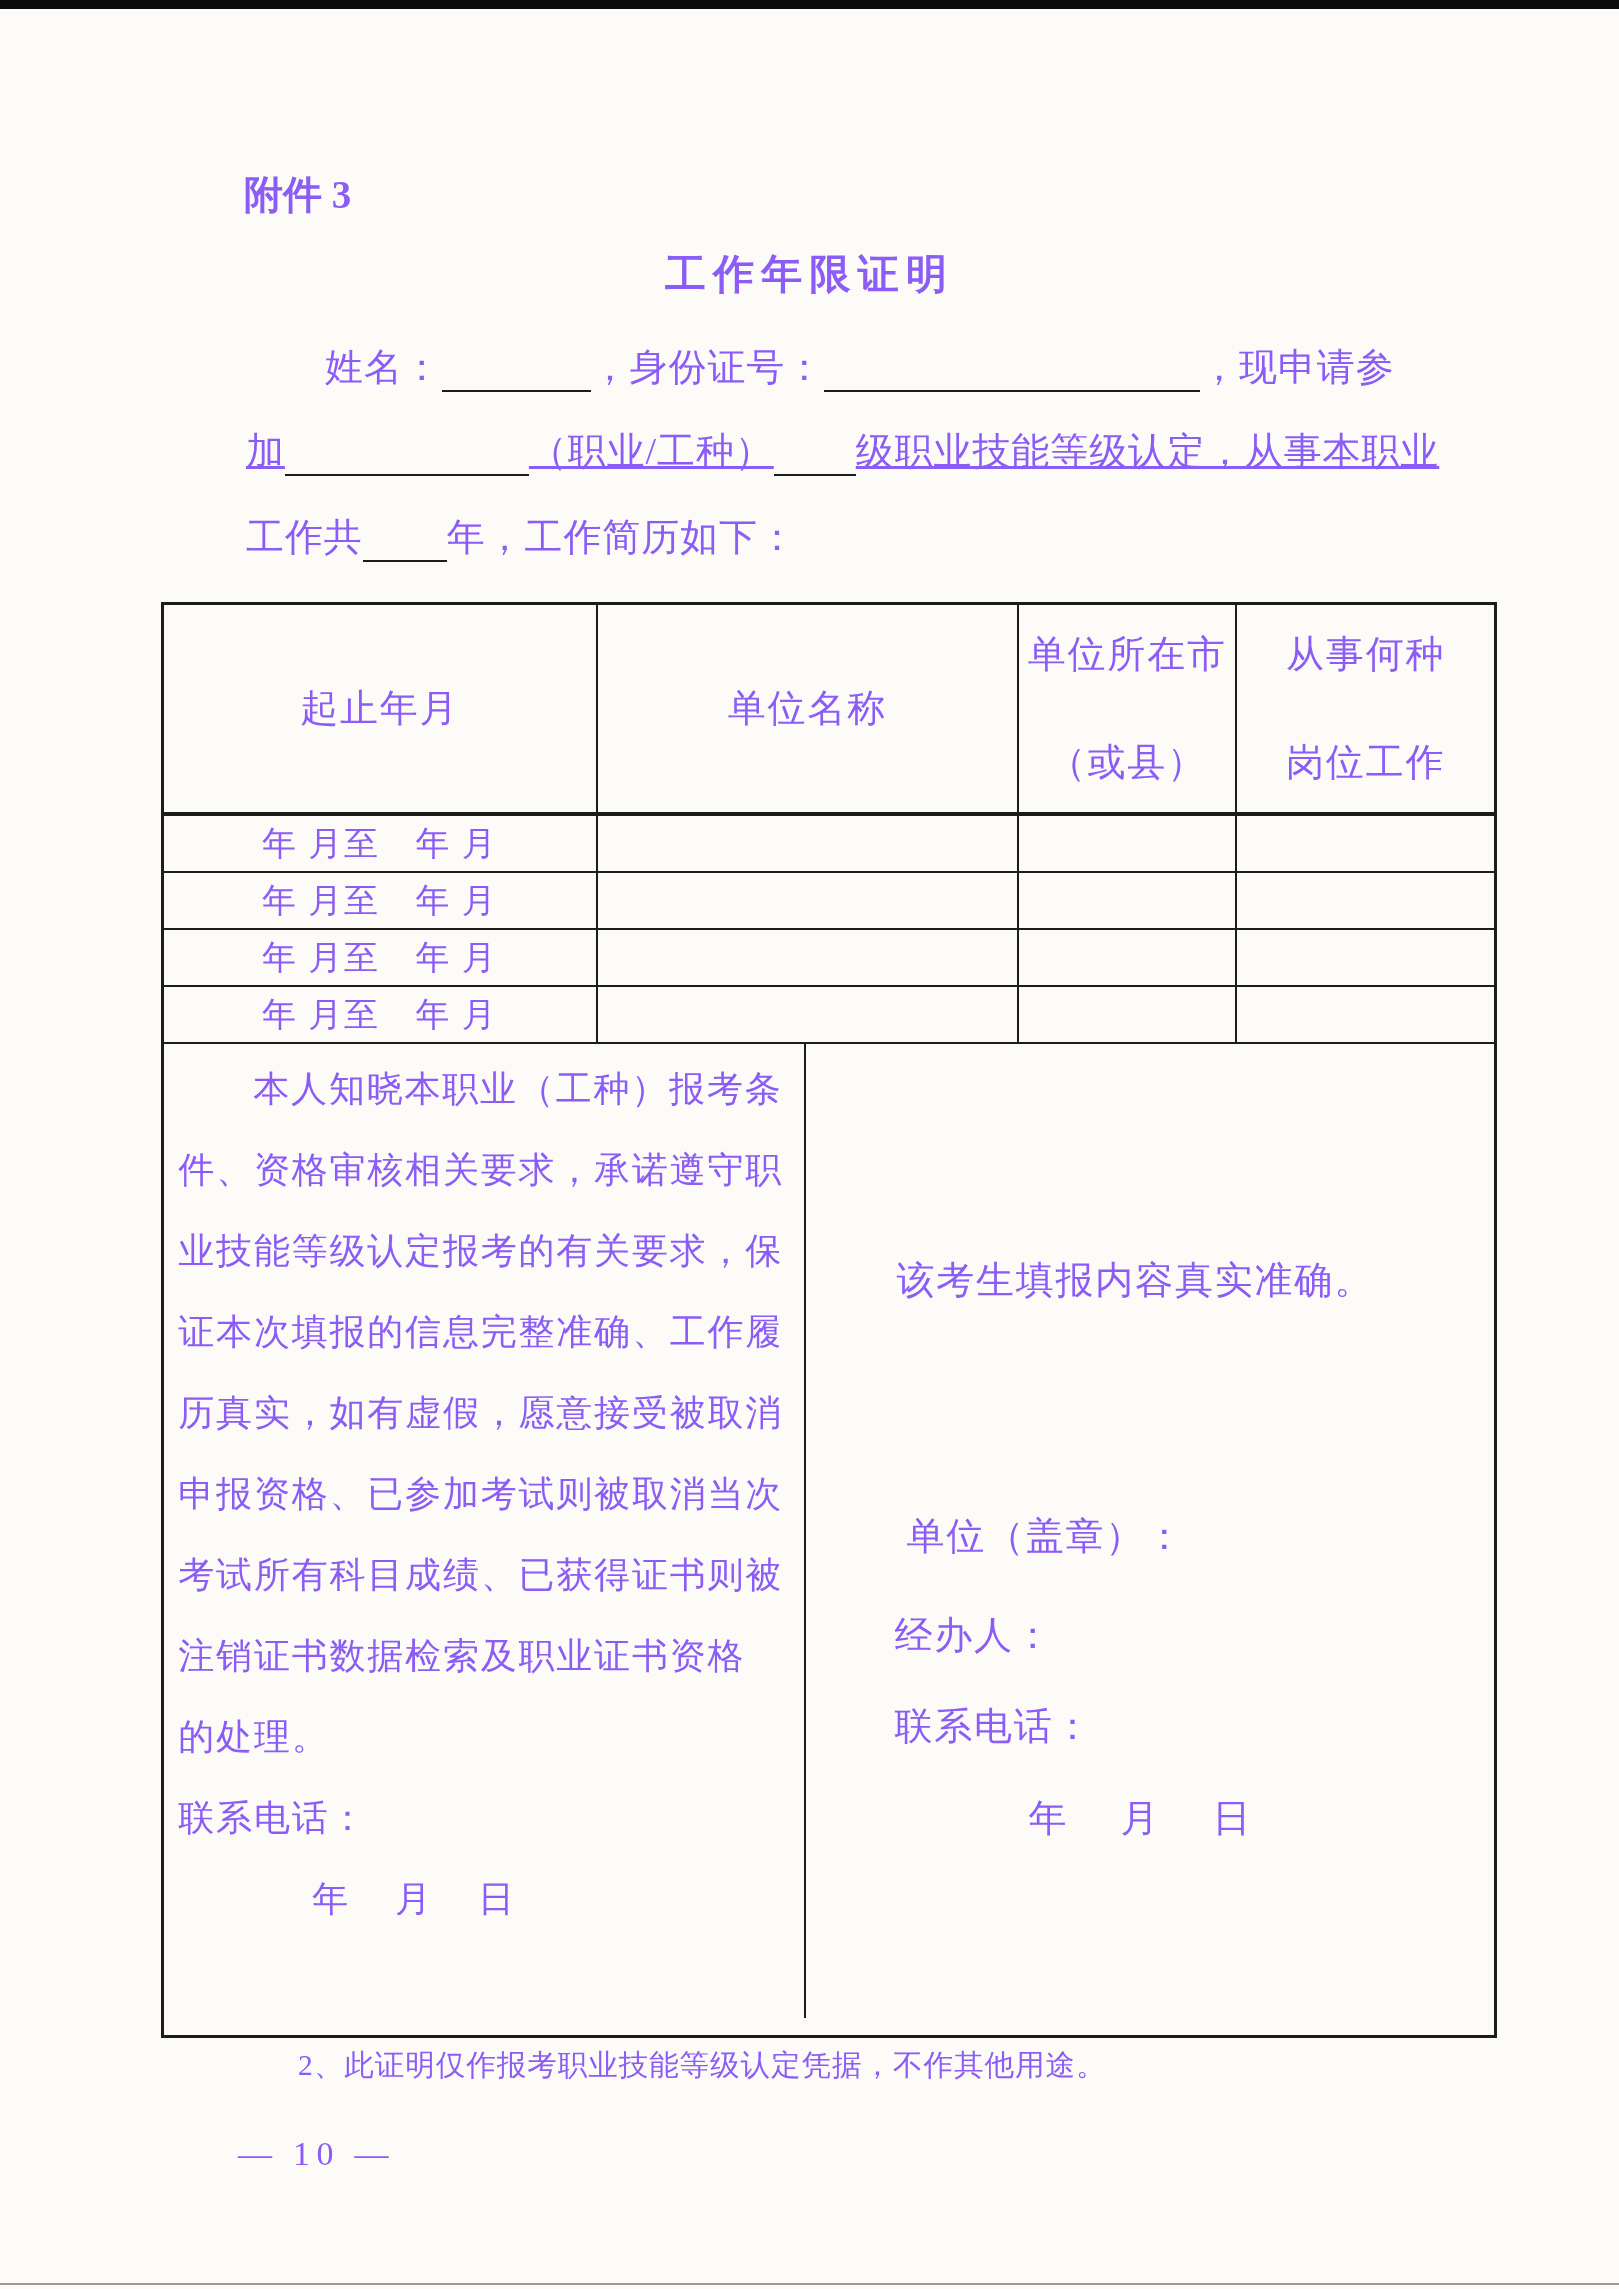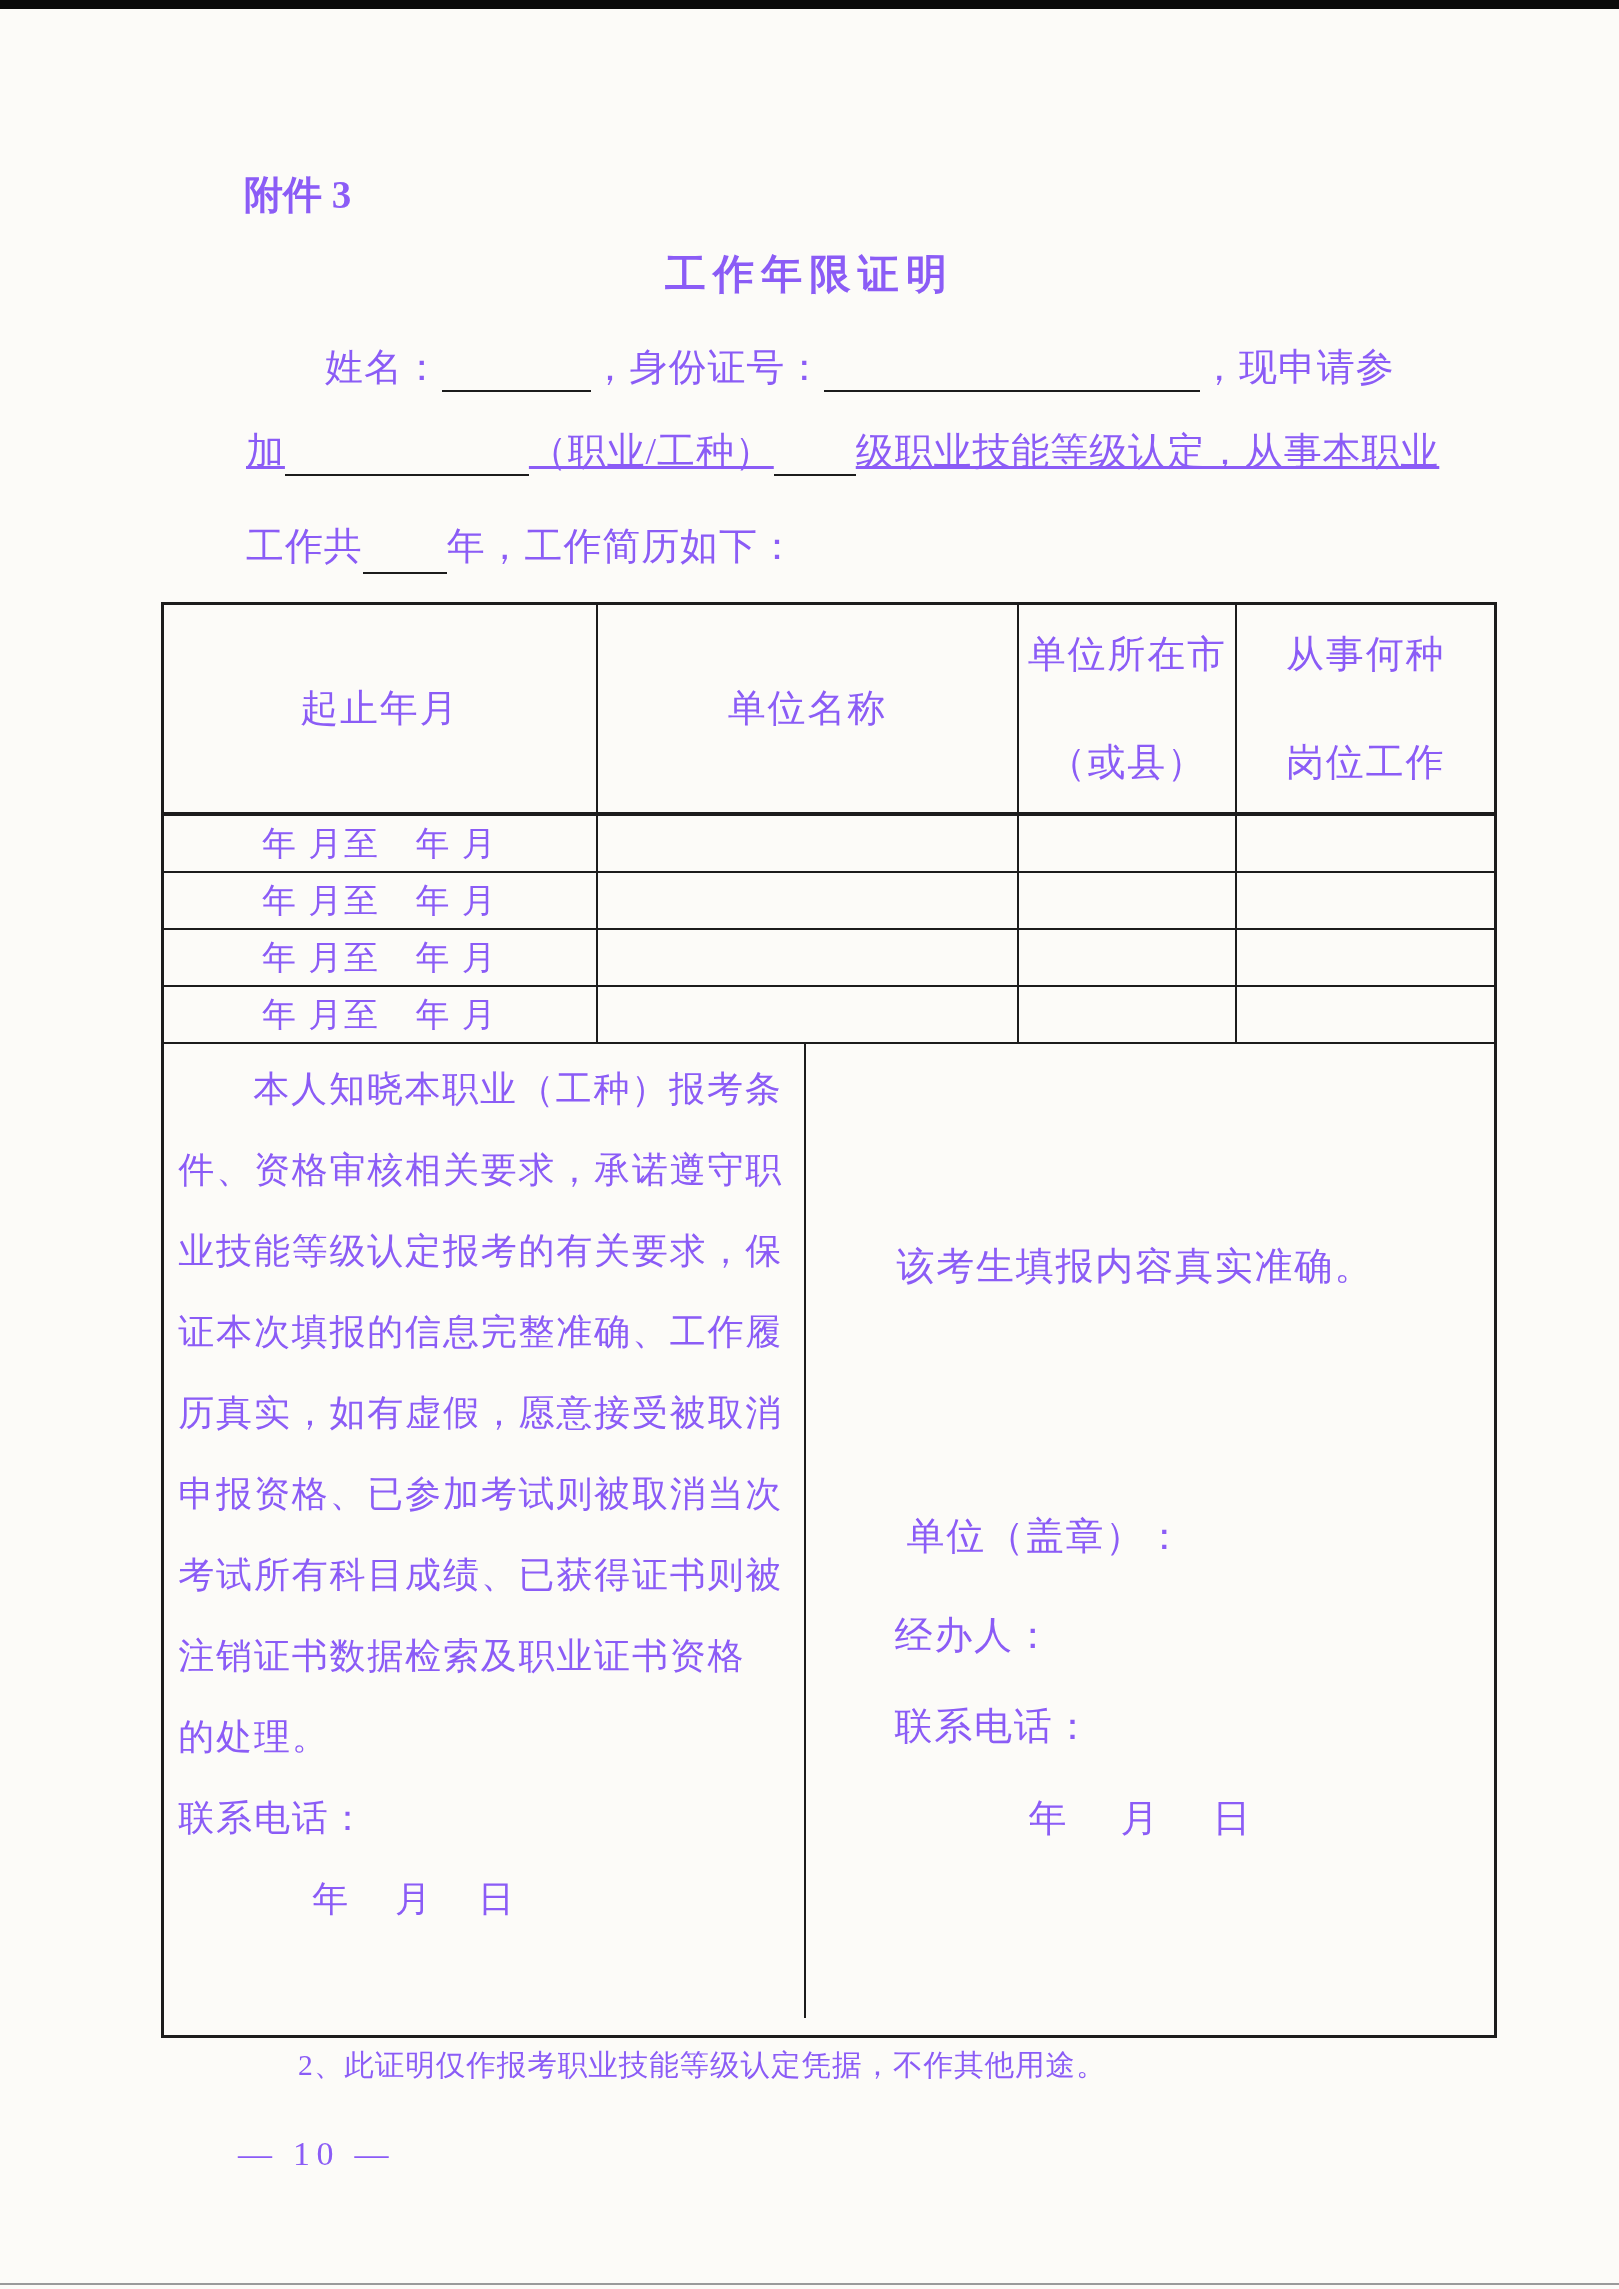--- a/index.html
+++ b/index.html
@@ -14,21 +14,21 @@
   }
   .scan-bar-top { position:absolute; top:0; left:0; width:100%; height:9px; background:#0b0b0b; }
   .scan-line-bottom { position:absolute; bottom:3.6px; left:0; width:100%; height:2.7px; background:#9a9a9a; }
 
   .attachment { position:absolute; left:244px; top:168px; font-size:39px; font-weight:600; }
   .doc-title { position:absolute; left:0; top:247px; width:100%; text-align:center; font-size:41px; font-weight:600; letter-spacing:7.2px; }
 
   .intro-line { position:absolute; font-size:38px; letter-spacing:0.9px; white-space:nowrap; line-height:50px; }
   .intro-line-1 { left:325px; top:342px; }
   .intro-line-2 { left:246px; top:426px;text-decoration:underline; }
-  .intro-line-3 { left:246px; top:524px;font-family:Liberation Mono, monospace; }
+  .intro-line-3 { left:246px; top:512px; }
   .blank { display:inline-block; border-bottom:2.7px solid #1c1c1c; height:36px; vertical-align:bottom; }
 
   .work-table {
     position:absolute; left:161px; top:602px;
     width:1336px; height:1436px;
     border:3.6px solid #1c1c1c;
   }
   .thead-row { display:flex; height:211px; border-bottom:4.5px solid #1c1c1c; }
   .th-cell {
     display:flex; flex-direction:column; justify-content:center; align-items:center;
@@ -45,21 +45,21 @@
   .bottom-section { display:flex; height:974px; }
   .decl-cell {
     width:48.3%; border-right:2.7px solid #1c1c1c;
     padding:5.4px 12.5px 0 14.3px;
   }
   .decl-line { font-size:36px; line-height:81px; letter-spacing:1.8px; white-space:nowrap; }
   .decl-indent { text-indent:75px; }
   .decl-date { padding-left:134px; letter-spacing:5.4px; }
   .verify-cell { position:relative; width:51.7%; }
   .v-line { position:absolute; font-size:38px; letter-spacing:1.8px; white-space:nowrap; line-height:47px; }
-  .v-statement { left:90px; top:199px; }
+  .v-statement { left:90px; top:213px; }
   .v-seal { left:100px; top:469px; }
   .v-handler { left:88px; top:568px; }
   .v-phone { left:88px; top:659px; }
   .v-date { left:222px; top:751px; letter-spacing:8px; }
 
   .notes { position:absolute; left:251px; top:2044px; font-size:29.6px; line-height:43px; letter-spacing:0.9px; }
   .note-2 { margin-left:47px; }
   .page-number { position:absolute; left:238px; top:2135px; font-size:34px; letter-spacing:6.3px; }
 </style>
 </head>

